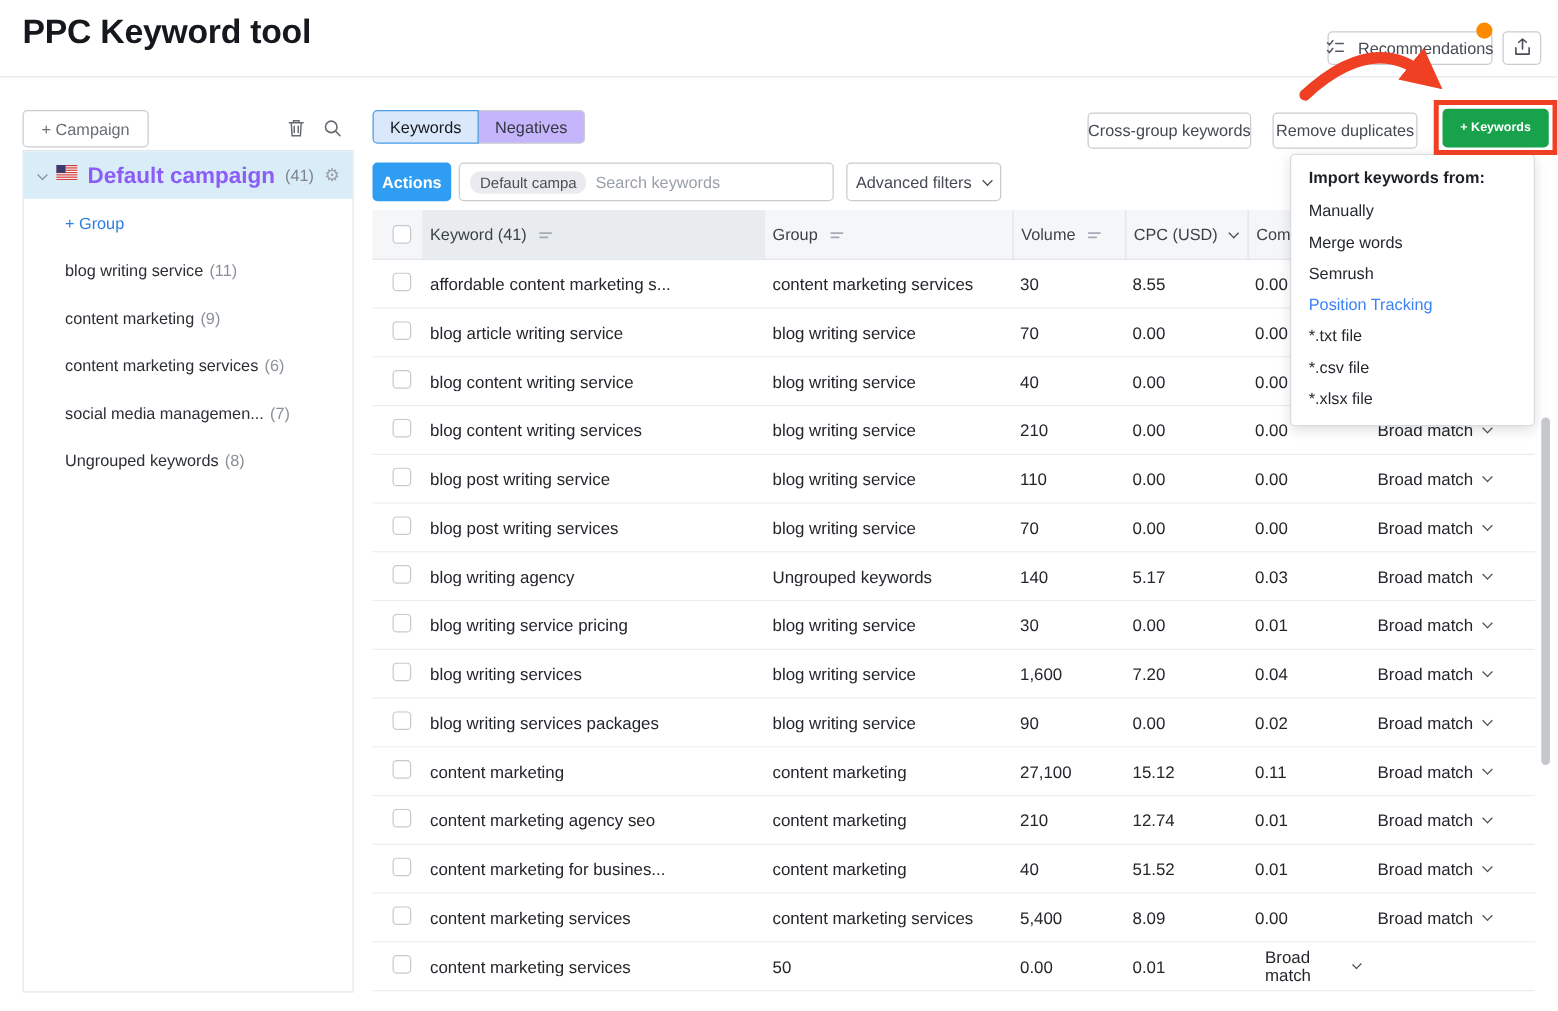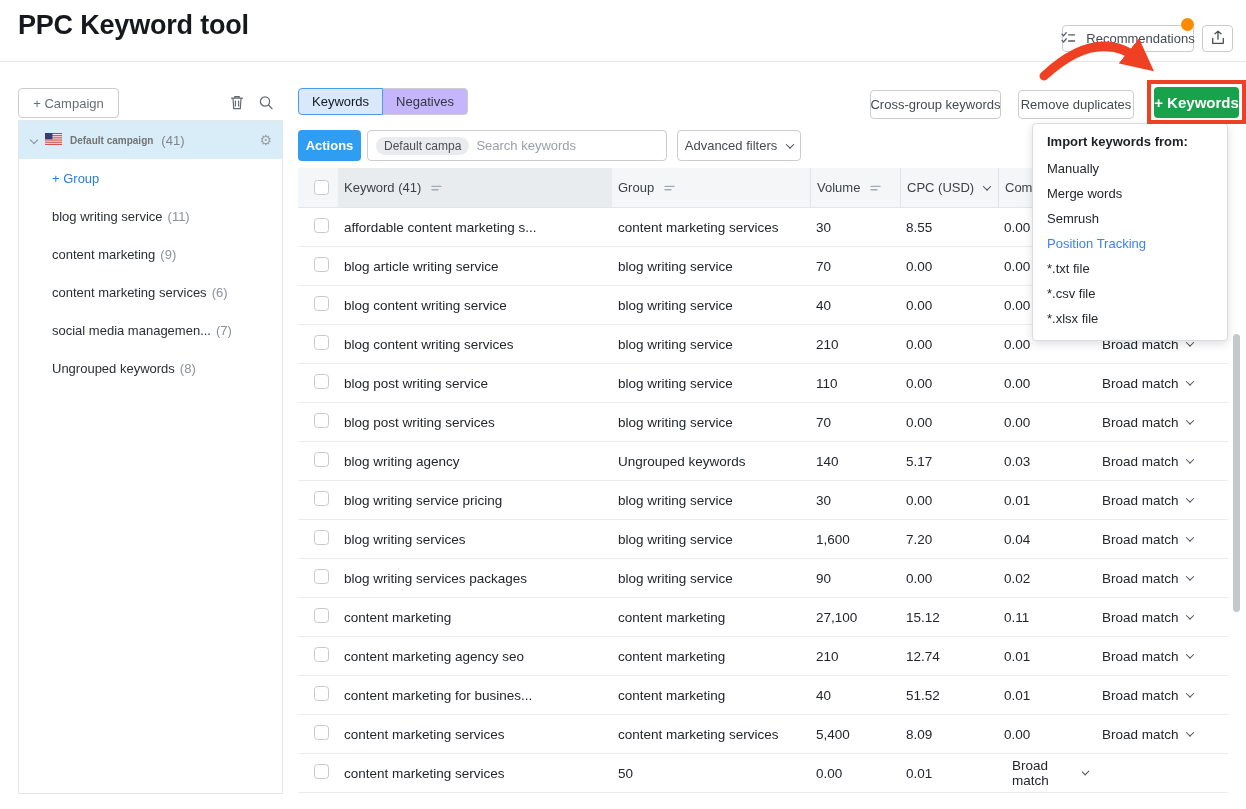--- a/index.html
+++ b/index.html
@@ -44,21 +44,21 @@
   .seg-item.active { background: #d9e9fb; border-color: #4a9be8; color: #16191d; z-index: 2; }
   .seg-item:first-child { border-radius: 4px 0 0 4px; }
   .seg-item:last-child  { border-radius: 0 4px 4px 0; margin-left: -1px; }
 
   
   .cross-btn  { left: 870px;  top: 90px; width: 131px; height: 29px; }
   .remove-btn { left: 1018px; top: 90px; width: 116px; height: 29px; }
   .kw-btn {
     left: 1154px; top: 87px; width: 85px; height: 31px;
     background: #18a24b; border: none; border-radius: 4px;
-    color: #fff; font-weight: 700; font-size: 15px;
+    color: #fff; font-weight: 700; font-size: 10px;
     display: flex; align-items: center; justify-content: center; gap: 5px; cursor: pointer; z-index: 41;
   }
 
   
   .actions-btn {
     left: 298px; top: 130px; width: 63px; height: 31px;
     background: #2e9df2; border: none; border-radius: 4px;
     color: #fff; font-weight: 700; font-size: 13px;
     display: flex; align-items: center; justify-content: center; cursor: pointer;
   }
@@ -83,21 +83,21 @@
     border-right: 1.7px solid currentColor; border-bottom: 1.7px solid currentColor;
     transform: rotate(45deg) translate(-1px,-1px);
   }
 
   
   .sidebar { left: 18px; top: 120px; width: 265px; height: 674px; border: 1px solid #e4e6e9; background: #fff; }
   .camp-row {
     height: 38px; background: #d9edf9; display: flex; align-items: center;
     padding: 0 10px 0 12px; gap: 8px; cursor: pointer;
   }
-  .camp-name { font-size: 10px; font-weight: 700; color: #737373; text-align: right; }
+  .camp-name { font-size: 18px; font-weight: 700; color: #8b5cf6; text-align: right; }
   .camp-count { font-size: 13px; color: #7f858d; flex: 1; }
   .gear { font-size: 14px; color: #9aa0a7; cursor: pointer; line-height: 1; }
   .tree-row { height: 38px; display: flex; align-items: center; padding-left: 33px; gap: 5px; font-size: 13px; cursor: pointer; }
   .add-group { color: #2a7de1; }
   .g-name { color: #2b2f35; }
   .g-count { color: #8b9198; }
 
   
   .table { left: 298px; top: 168px; width: 930px; }
   .grid-cols { display: grid; grid-template-columns: 40px 274px 198px 90px 98px 90px 140px; align-items: center; }

